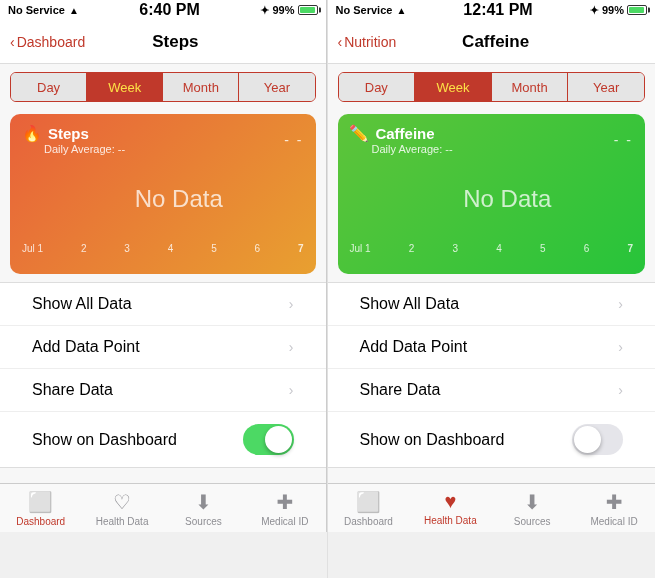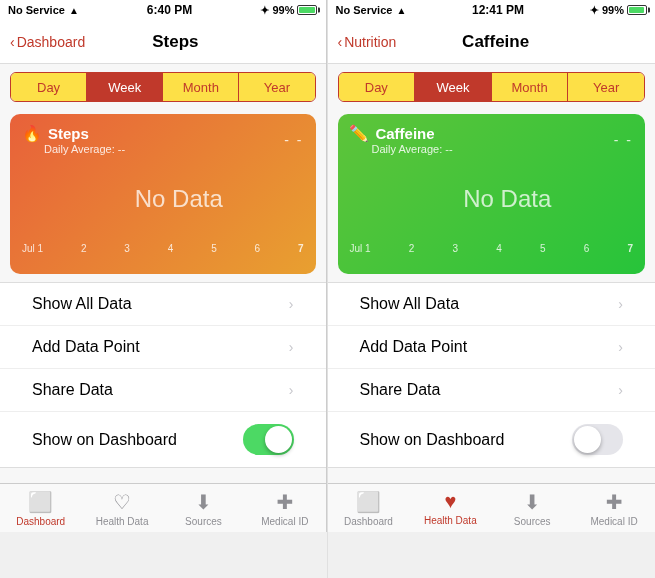--- a/index.html
+++ b/index.html
@@ -31,21 +31,21 @@
       height: 20px;
       background: white;
       display: flex;
       align-items: center;
       justify-content: space-between;
       padding: 0 8px;
       font-size: 11px;
       font-weight: 600;
     }
     .status-bar .left-status { display: flex; align-items: center; gap: 4px; }
-    .status-bar .center-time { font-weight: 700; font-size: 12px; }
+    .status-bar .center-time { font-weight: 700; font-size: 16px; }
     .status-bar .right-status { display: flex; align-items: center; gap: 3px; font-size: 11px; }
 
     .wifi-icon { font-size: 10px; }
 
     .battery-icon {
       display: flex; align-items: center;
     }
     .battery-body {
       width: 20px; height: 10px;
       border: 1.5px solid #333;
@@ -103,28 +103,28 @@
       border-radius: 6px;
       overflow: hidden;
       height: 30px;
     }
     .segment-btn {
       flex: 1;
       display: flex; align-items: center; justify-content: center;
       font-size: 13px;
       font-weight: 500;
       color: #c0392b;
-      background: #fde047;
+      background: #e5e5e5;
       cursor: pointer;
       border-right: 1.5px solid #c0392b;
     }
     .segment-btn:last-child { border-right: none; }
     .segment-btn.active {
       background: #c0392b;
-      color: #ffffff;
+      color: #fde047;
     }
 
     
     .chart-card {
       margin: 4px 10px 8px;
       border-radius: 10px;
       overflow: hidden;
       height: 160px;
       position: relative;
     }

